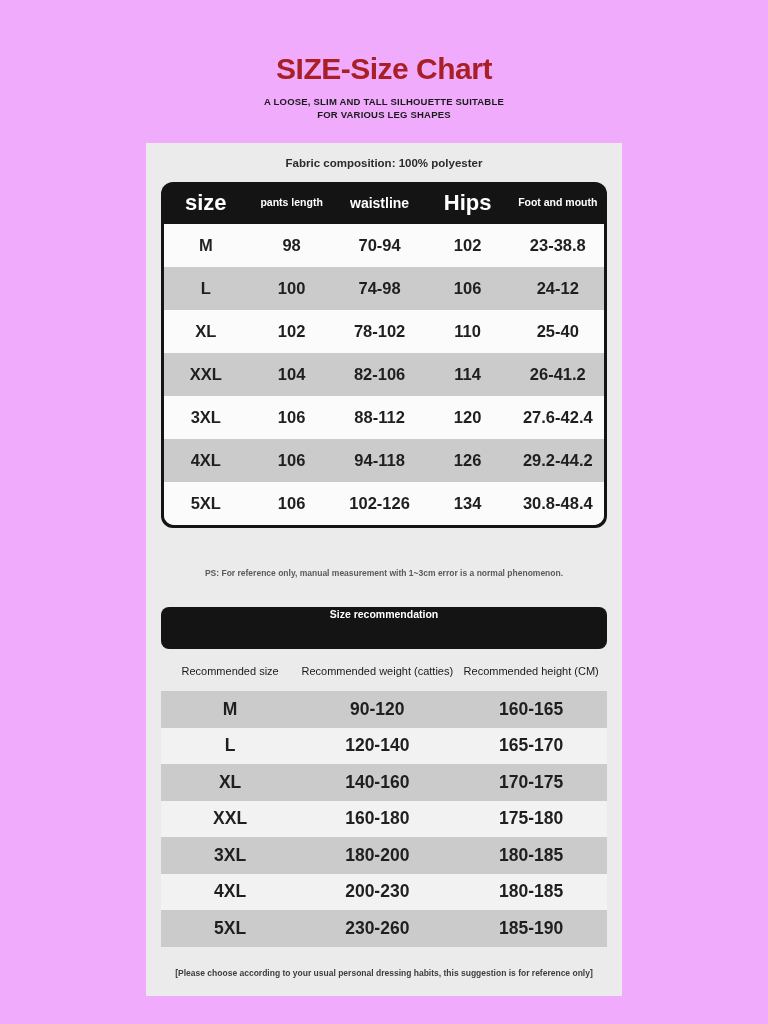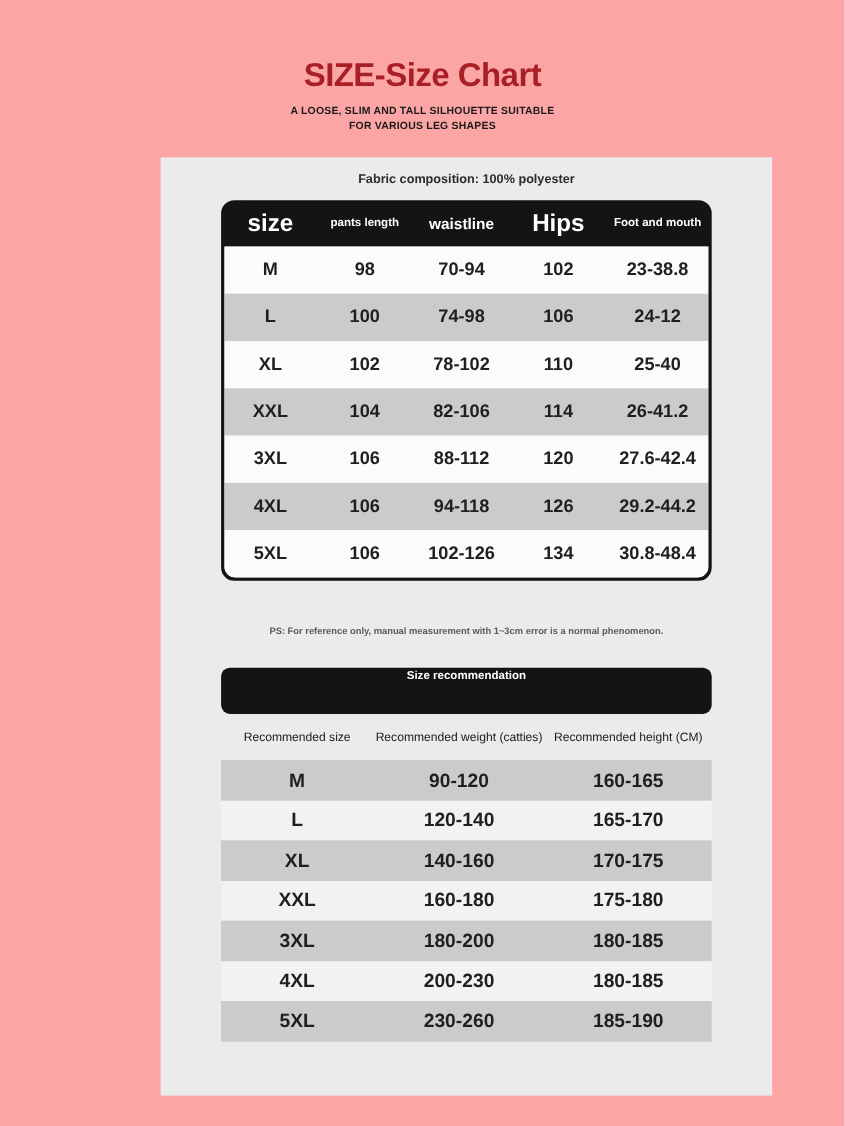--- a/index.html
+++ b/index.html
@@ -7,30 +7,30 @@
     --header-black:#141414;
     --panel-gray:#EBEBEB;
     --stripe-gray:#CBCBCB;
     --table-row-light:#FBFBFB;
     --rec-row-light:#F2F2F2;
     --text-dark:#1F1F1F;
     --note-gray:#5A5A5A;
   }
   *{box-sizing:border-box;margin:0;padding:0;}
   html,body{width:768px;height:1024px;background:#fff;font-family:"Liberation Sans",sans-serif;}
-  .page{position:relative;width:768px;height:1024px;background:#fca5a5;overflow:hidden;padding-left:40px;}
+  .page{position:relative;width:768px;height:1024px;background:#f0abfc;overflow:hidden;padding-left:40px;}
 
   
   .hdr{position:absolute;top:52px;left:0;width:768px;text-align:center;}
   .title{font-size:30px;font-weight:bold;color:var(--accent-red);letter-spacing:-0.5px;}
   .subtitle{margin-top:10px;font-size:9.5px;font-weight:bold;color:#1a1a1a;line-height:1.35;letter-spacing:0.2px;}
   .subtitle span{display:block;}
 
   
-  .panel{position:absolute;left:146px;top:143px;width:556px;height:853px;background:var(--panel-gray);}
+  .panel{position:absolute;left:146px;top:143px;width:476px;height:853px;background:var(--panel-gray);}
   .fabric{padding-top:14px;text-align:center;font-size:11.5px;font-weight:bold;color:#2b2b2b;}
 
   
   .t1{width:446px;margin:13px auto 0;background:var(--header-black);border-radius:12px;padding:0 3px 3px;}
   .t1-header{height:42px;display:grid;grid-template-columns:19% 20% 20% 20% 21%;align-items:center;color:#fff;text-align:center;}
   .th-lg{font-size:22px;font-weight:bold;}
   .th-md{font-size:14px;font-weight:bold;}
   .th-sm{font-size:10.5px;font-weight:bold;line-height:1.25;padding:0 6px;}
   .t1-body{background:var(--table-row-light);border-radius:0 0 10px 10px;overflow:hidden;}
   .t1-row{height:43px;display:grid;grid-template-columns:19% 20% 20% 20% 21%;align-items:center;text-align:center;font-size:16.5px;font-weight:bold;color:var(--text-dark);}
@@ -170,15 +170,16 @@
         <div>200-230</div>
         <div>180-185</div>
       </div>
       <div class="rec-row dark">
         <div>5XL</div>
         <div>230-260</div>
         <div>185-190</div>
       </div>
     </div>
 
+    <div class="foot">[Please choose according to your usual personal dressing habits, this suggestion is for reference only]</div>
 
   </div>
 </div>
 
 </body></html>

